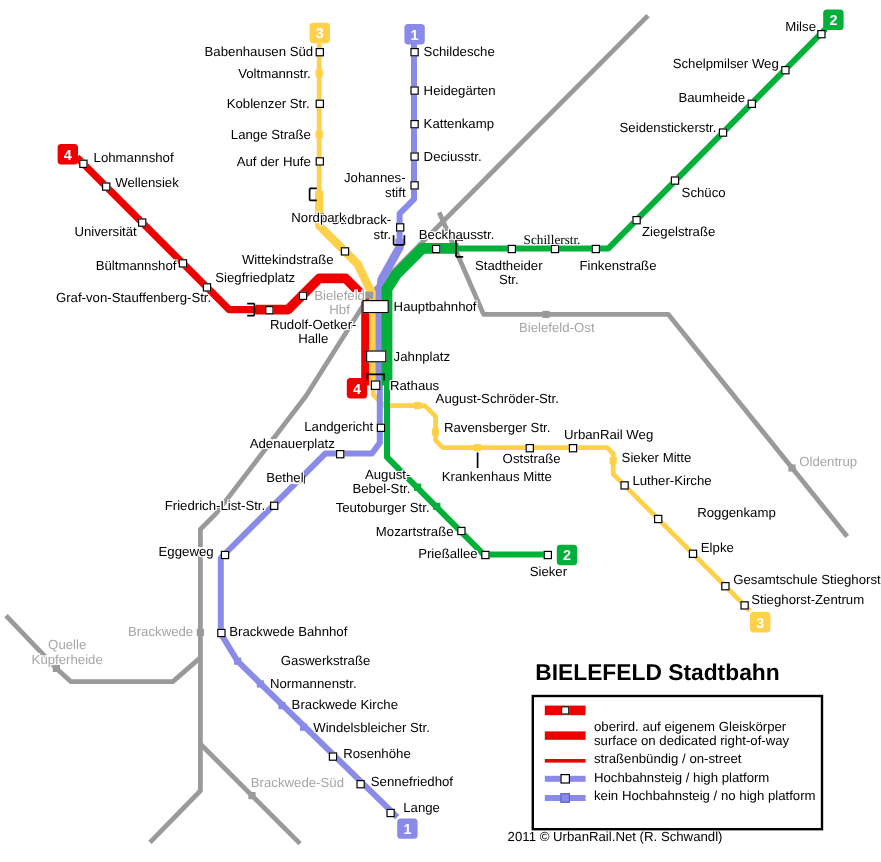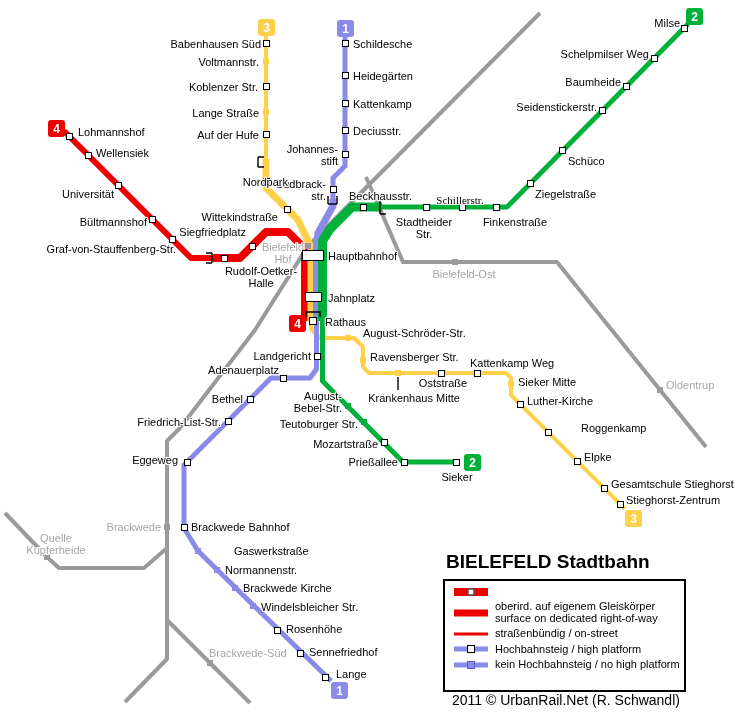--- a/index.html
+++ b/index.html
@@ -19,21 +19,21 @@
          font-weight:bold;font-size:12px;display:flex;align-items:center;justify-content:center;}
   #title{position:absolute;left:446px;top:551px;font-size:19px;font-weight:bold;color:#000;
          letter-spacing:0px;}
   #legend{position:absolute;left:443px;top:579px;width:243px;height:113px;border:2px solid #000;
           box-sizing:border-box;background:#fff;padding-top:5px;}
   .lrow{display:flex;align-items:center;margin-bottom:4px;}
   .sym{width:34px;height:11px;margin:0 7px 0 9px;position:relative;flex:none;}
   .sym .bar{position:absolute;left:0;right:0;top:50%;transform:translateY(-50%);}
   .sym .sq{position:absolute;left:50%;top:50%;transform:translate(-50%,-50%);box-sizing:border-box;}
   .ltext{font-size:11px;line-height:11.5px;white-space:pre;color:#000;}
-  #copyright{position:absolute;left:452px;top:692px;font-size:14px;color:#000;}
+  #copyright{position:absolute;left:423px;top:692px;font-size:11px;color:#000;}
 </style>
 </head>
 <body>
 
 <div id="map">
   <svg id="map-svg" width="734" height="718" viewBox="0 0 734 718">
       <polyline points="540,13 308,246 255,330 180,428 167,441 167,659 125,702" fill="none" stroke="#9a9a9a" stroke-width="4" stroke-linejoin="round" stroke-linecap="butt"></polyline>
       <polyline points="366,177 403,262 557,262 706,447" fill="none" stroke="#9a9a9a" stroke-width="4" stroke-linejoin="round" stroke-linecap="butt"></polyline>
       <polyline points="5,513 47,557 59,568 144,568 167,548" fill="none" stroke="#9a9a9a" stroke-width="4" stroke-linejoin="round" stroke-linecap="butt"></polyline>
       <polyline points="167,620 250,703" fill="none" stroke="#9a9a9a" stroke-width="4" stroke-linejoin="round" stroke-linecap="butt"></polyline>
@@ -85,21 +85,21 @@
       <div class="lbl left" style="left: 328px; top: 250px;">Hauptbahnhof</div>
       <div class="mk high" style="width: 17px; height: 10px; left: 305px; top: 292px;"></div>
       <div class="lbl left" style="left: 328px; top: 292px;">Jahnplatz</div>
       <div class="mk high" style="width: 8px; height: 8px; left: 309px; top: 317px;"></div>
       <div class="lbl left" style="left: 325px; top: 316px;">Rathaus</div>
       <div class="mk high" style="width: 7px; height: 7px; left: 313.5px; top: 352.5px;"></div>
       <div class="lbl right" style="left: 311px; top: 350px;">Landgericht</div>
       <div class="mk high" style="width: 7px; height: 7px; left: 279.5px; top: 374.5px;"></div>
       <div class="lbl right" style="left: 279px; top: 364px;">Adenauerplatz</div>
       <div class="mk high" style="width: 7px; height: 7px; left: 246.5px; top: 395.5px;"></div>
-      <div class="lbl right" style="left: 243px; top: 393px;">Bethel</div>
+      <div class="lbl right" style="left: 253px; top: 393px;">Bethel</div>
       <div class="mk high" style="width: 7px; height: 7px; left: 224.5px; top: 417.5px;"></div>
       <div class="lbl right" style="left: 221px; top: 416px;">Friedrich-List-Str.</div>
       <div class="mk high" style="width: 7px; height: 7px; left: 183.5px; top: 458.5px;"></div>
       <div class="lbl right" style="left: 178px; top: 454px;">Eggeweg</div>
       <div class="mk high" style="width: 7px; height: 7px; left: 180.5px; top: 523.5px;"></div>
       <div class="lbl left" style="left: 191px; top: 521px;">Brackwede Bahnhof</div>
       <div class="mk low" style="width: 6px; height: 6px; left: 195px; top: 548px; background: rgb(138, 138, 232);"></div>
       <div class="lbl left" style="left: 206px; top: 545px; padding-left: 28px;">Gaswerkstraße</div>
       <div class="mk low" style="width: 6px; height: 6px; left: 214px; top: 567px; background: rgb(138, 138, 232);"></div>
       <div class="lbl left" style="left: 225px; top: 564px;">Normannenstr.</div>
@@ -144,21 +144,21 @@
       <div class="lbl right" style="left: 278px; top: 211px;">Wittekindstraße</div>
       <div class="mk low" style="width: 6px; height: 6px; left: 345px; top: 335px; background: rgb(255, 208, 74);"></div>
       <div class="lbl left" style="left: 363px; top: 327px;">August-Schröder-Str.</div>
       <div class="mk low" style="width: 6px; height: 6px; left: 360px; top: 357px; background: rgb(255, 208, 74);"></div>
       <div class="lbl left" style="left: 370px; top: 351px;">Ravensberger Str.</div>
       <div class="mk low" style="width: 6px; height: 6px; left: 395px; top: 370px; background: rgb(255, 208, 74);"></div>
       <div class="lbl center" style="left: 414px; top: 392px;">Krankenhaus Mitte</div>
       <div class="mk high" style="width: 7px; height: 7px; left: 437.5px; top: 369.5px;"></div>
       <div class="lbl center" style="left: 443px; top: 377px;">Oststraße</div>
       <div class="mk high" style="width: 7px; height: 7px; left: 473.5px; top: 369.5px;"></div>
-      <div class="lbl left" style="left: 470px; top: 357px;">Kattenkamp Weg</div>
+      <div class="lbl left" style="left: 470px; top: 357px;">UrbanRail Weg</div>
       <div class="mk low" style="width: 6px; height: 6px; left: 508px; top: 381px; background: rgb(255, 208, 74);"></div>
       <div class="lbl left" style="left: 518px; top: 376px;">Sieker Mitte</div>
       <div class="mk high" style="width: 7px; height: 7px; left: 516.5px; top: 400.5px;"></div>
       <div class="lbl left" style="left: 527px; top: 395px;">Luther-Kirche</div>
       <div class="mk high" style="width: 7px; height: 7px; left: 544.5px; top: 428.5px;"></div>
       <div class="lbl left" style="left: 555px; top: 422px; padding-left: 26px;">Roggenkamp</div>
       <div class="mk high" style="width: 7px; height: 7px; left: 573.5px; top: 457.5px;"></div>
       <div class="lbl left" style="left: 584px; top: 451px;">Elpke</div>
       <div class="mk high" style="width: 7px; height: 7px; left: 600.5px; top: 484.5px;"></div>
       <div class="lbl left" style="left: 611px; top: 478px;">Gesamtschule Stieghorst</div>

